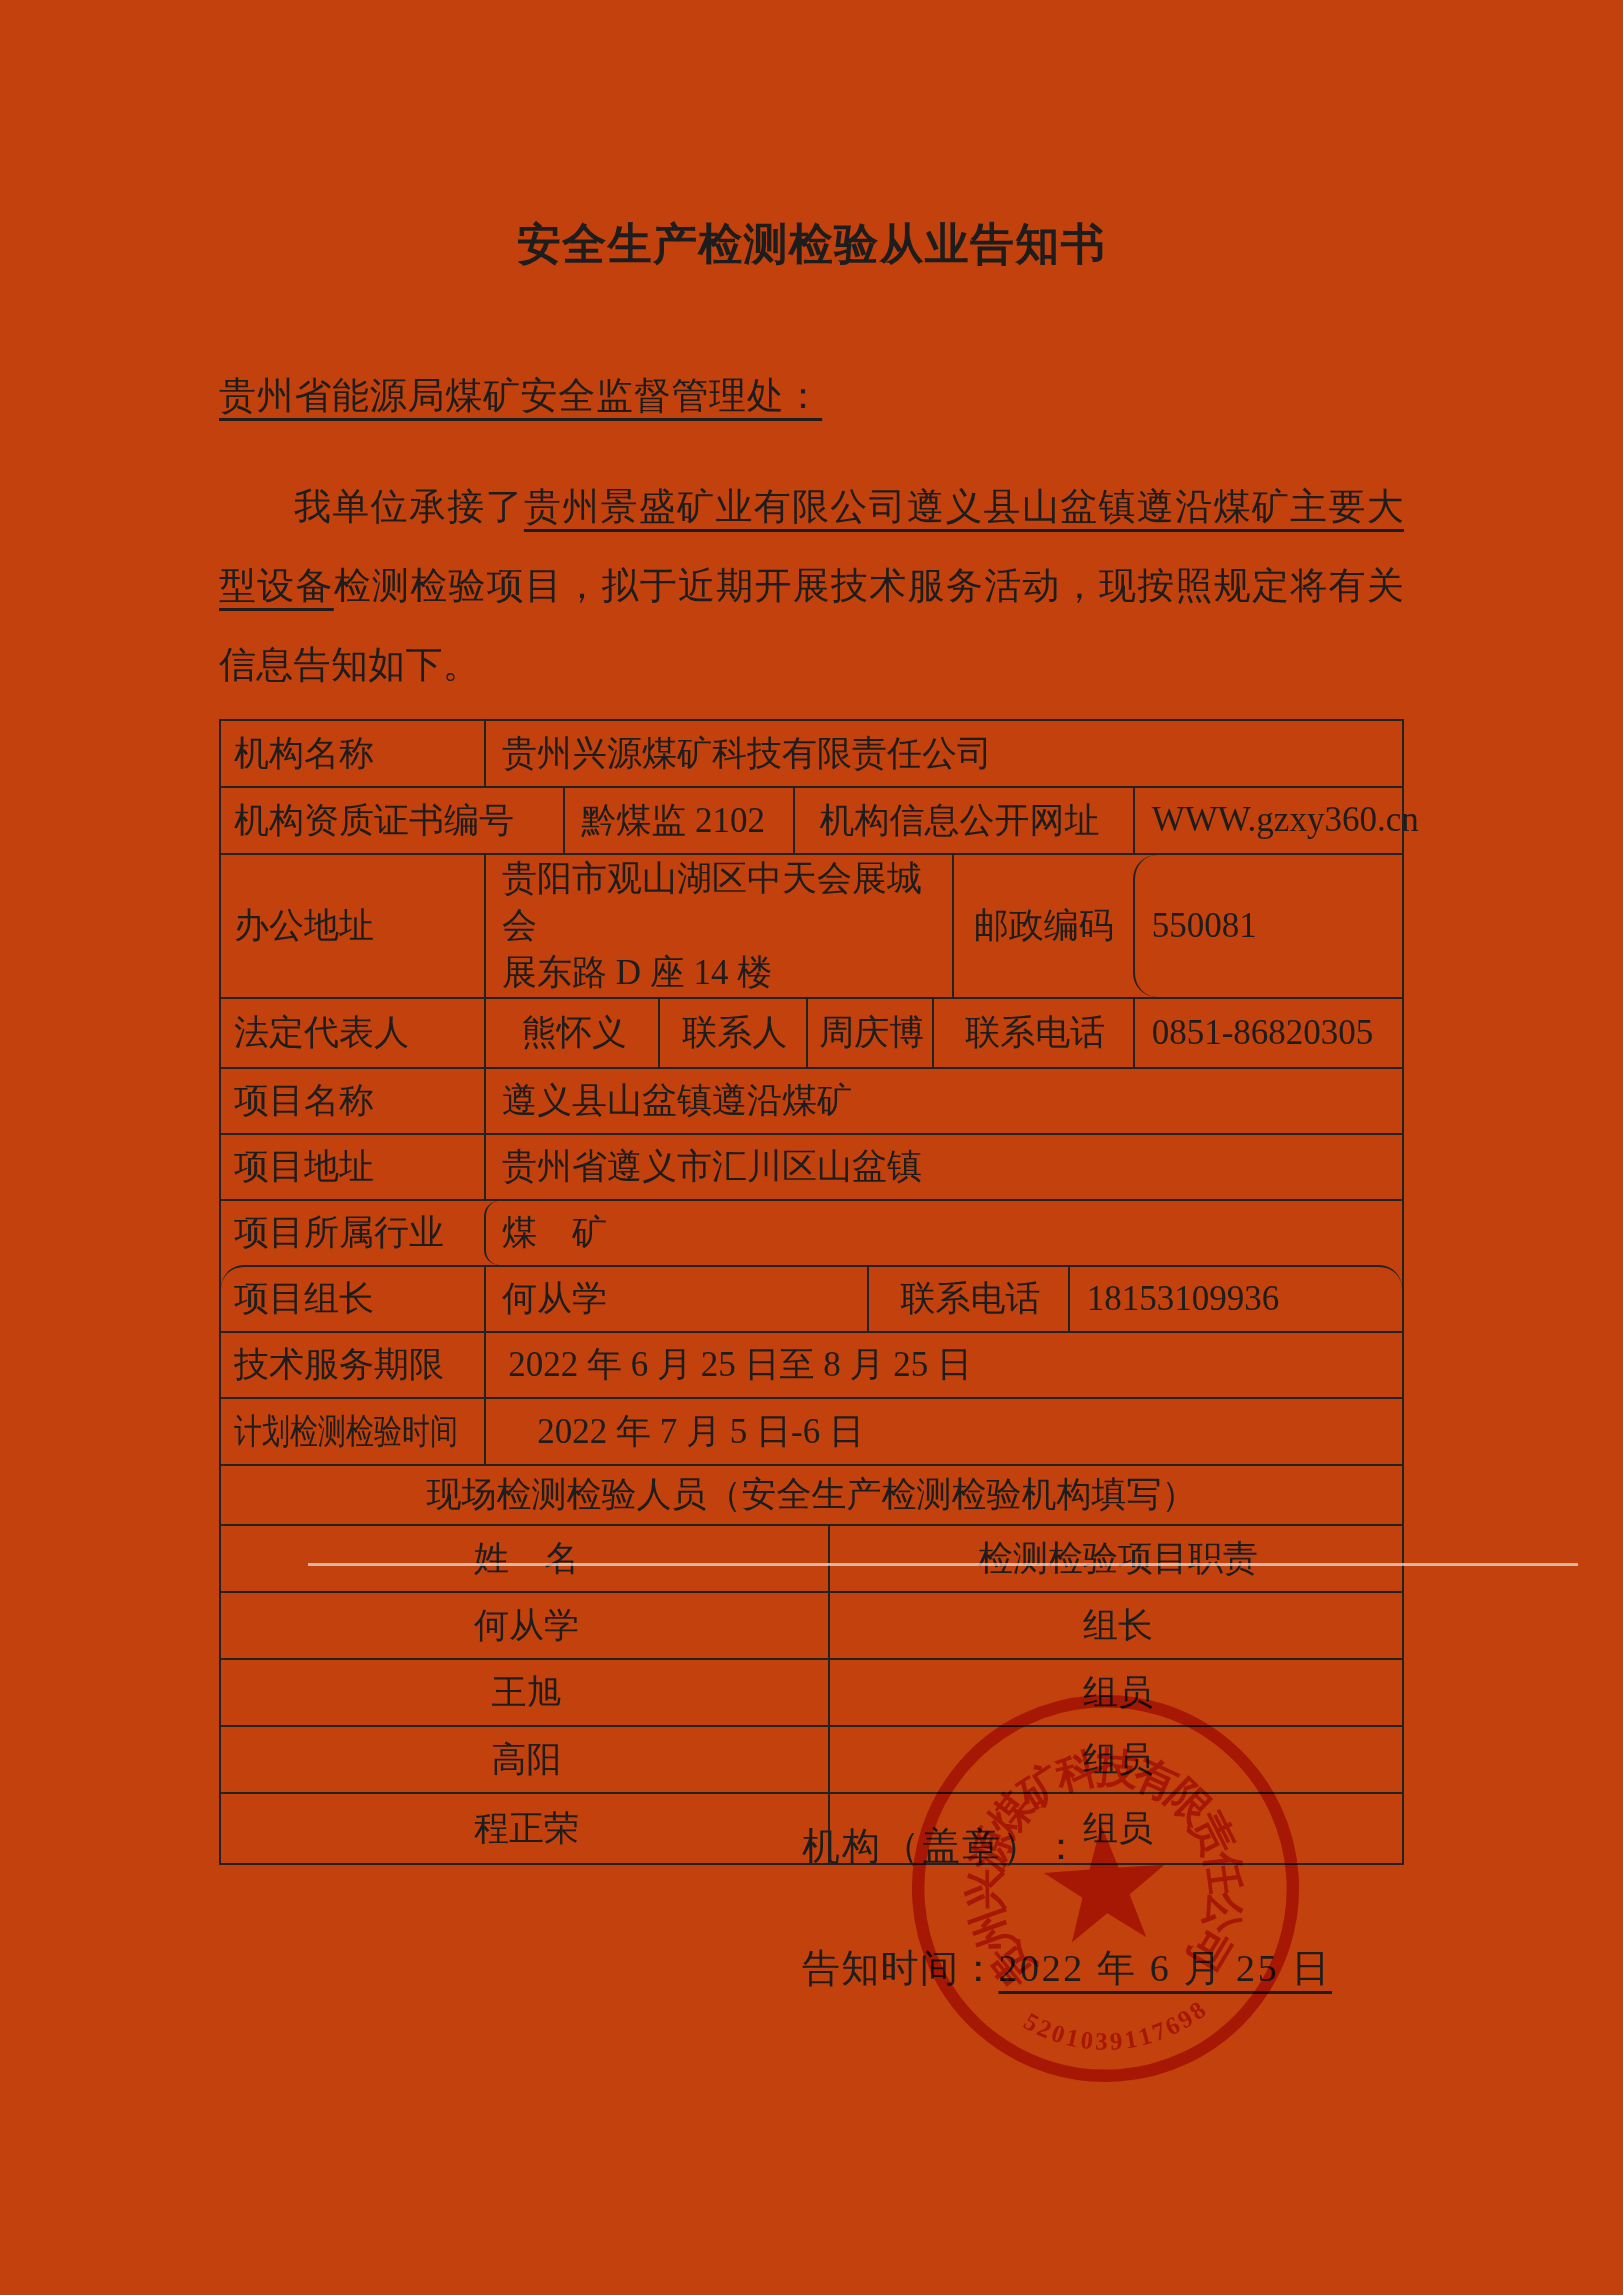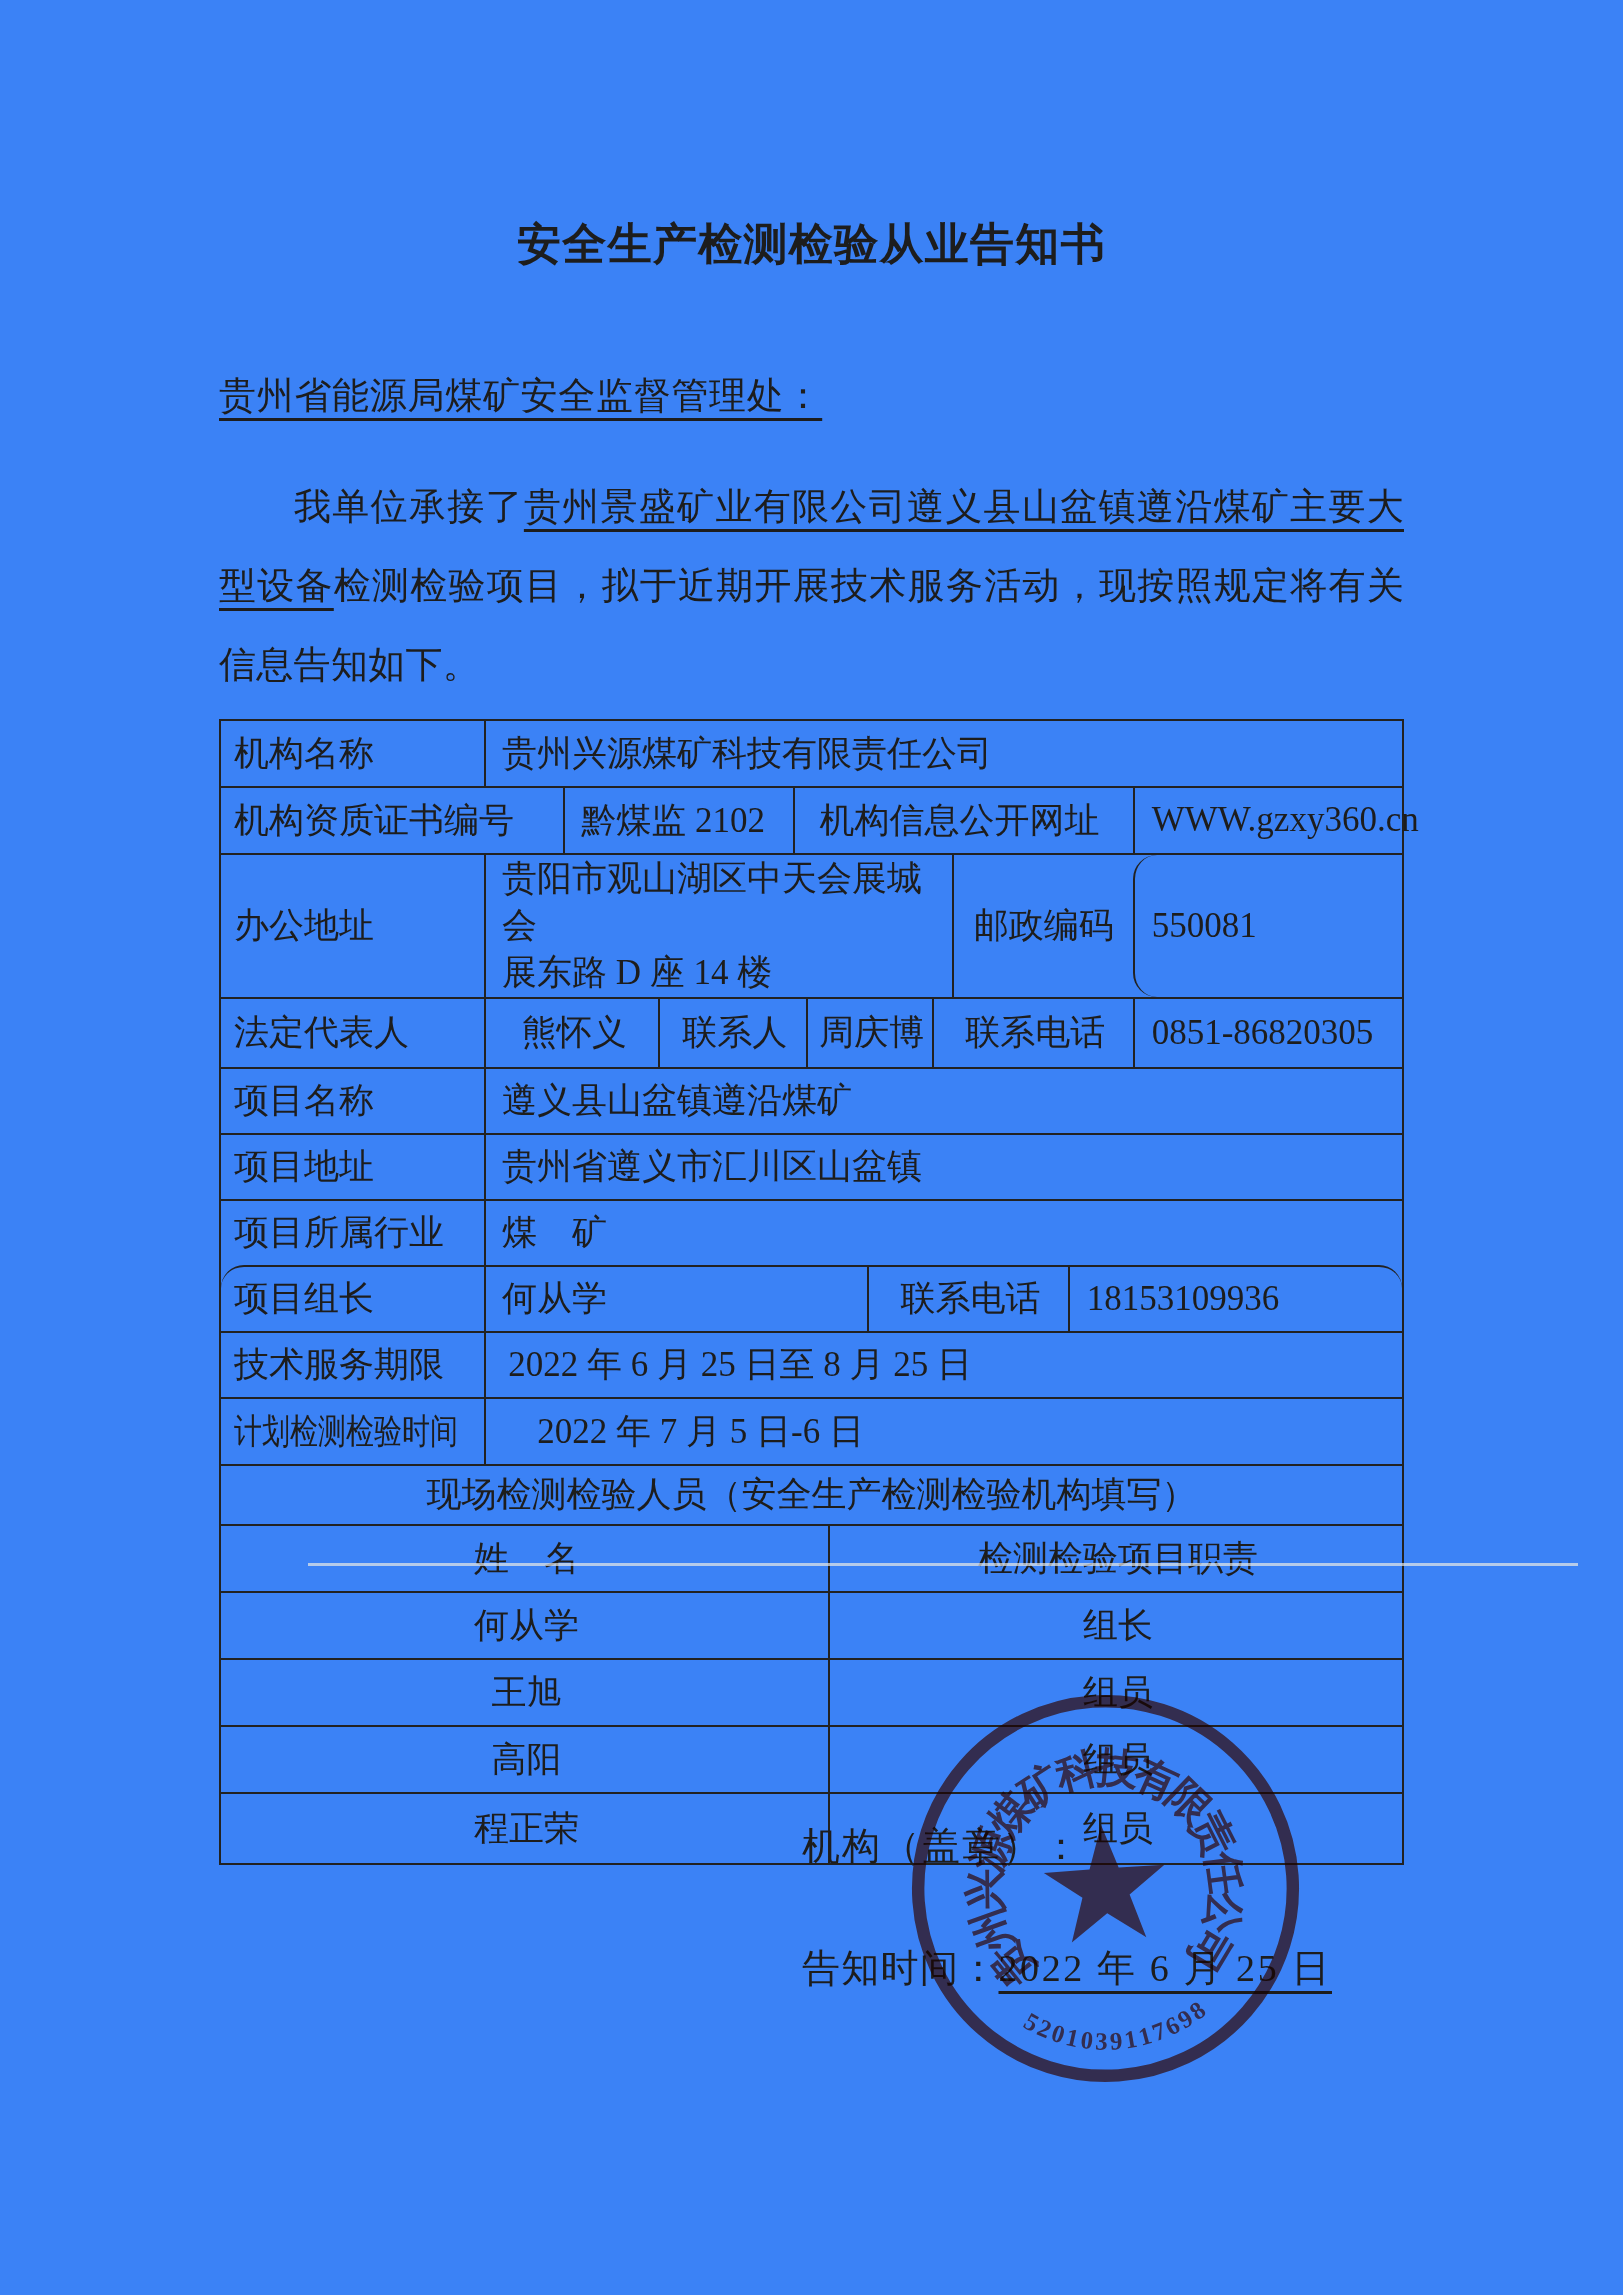--- a/index.html
+++ b/index.html
@@ -1,20 +1,20 @@
 <!DOCTYPE html>
 <html style="font-size:10.5px"><head>
 <meta charset="utf-8">
 <style>
   html,body{margin:0;padding:0;background:#9a9a9a;}
   .page{
     position:relative;
     width:1623px;height:2295px;
     margin:0 auto;
-    background:#3b82f6;
+    background:#c2410c;
     font-family:"Liberation Serif","DejaVu Serif",serif;
     color:#1d1d1d;
     overflow:hidden;
   }
   .content{padding:0 219px;}
   .doc-title{
     margin:0;padding-top:215px;
     text-align:center;
     font-size:44px;font-weight:700;letter-spacing:1.3px;
   }
@@ -112,21 +112,21 @@
         <div class="irow" style="min-height: 64px;">
           <div class="icell k-label" style="width: 22.3%;">项目名称</div>
           <div class="icell k-value" style="width: 77.7%;">遵义县山盆镇遵沿煤矿</div>
         </div>
         <div class="irow" style="min-height: 64px;">
           <div class="icell k-label" style="width: 22.3%;">项目地址</div>
           <div class="icell k-value" style="width: 77.7%;">贵州省遵义市汇川区山盆镇</div>
         </div>
         <div class="irow" style="min-height: 64px;">
           <div class="icell k-label" style="width: 22.3%;">项目所属行业</div>
-          <div class="icell k-value" style="width: 77.7%;">煤　矿</div>
+          <div class="icell k-value" style="width: 77.7%; border-radius: 15px;">煤　矿</div>
         </div>
         <div class="irow" style="min-height: 64px; border-radius: 23px;">
           <div class="icell k-label" style="width: 22.3%;">项目组长</div>
           <div class="icell k-value" style="width: 32.4%;">何从学</div>
           <div class="icell k-label center" style="width: 17%;">联系电话</div>
           <div class="icell k-value" style="width: 28.3%; padding-left: 17px;">18153109936</div>
         </div>
         <div class="irow" style="min-height: 64px;">
           <div class="icell k-label" style="width: 22.3%;">技术服务期限</div>
           <div class="icell k-value" style="width: 77.7%; padding-left: 22px;">2022 年 6 月 25 日至 8 月 25 日</div>

